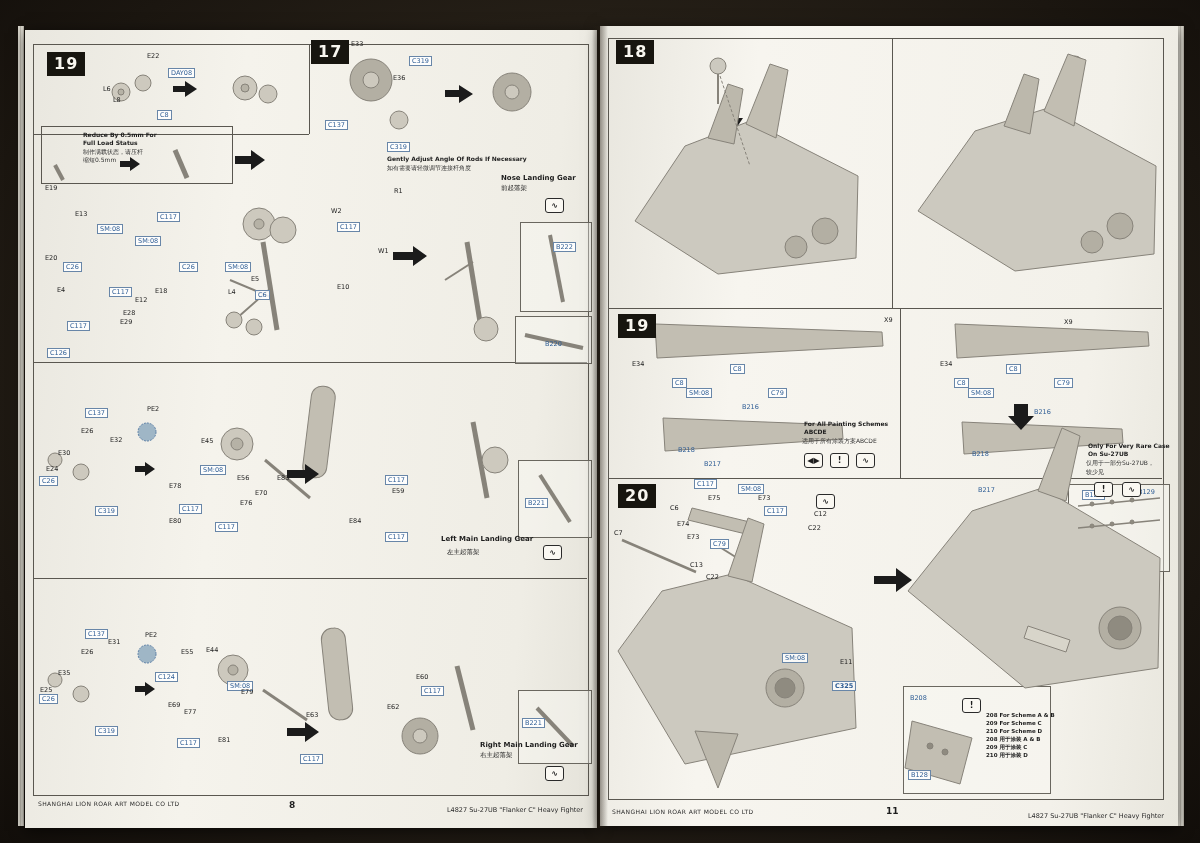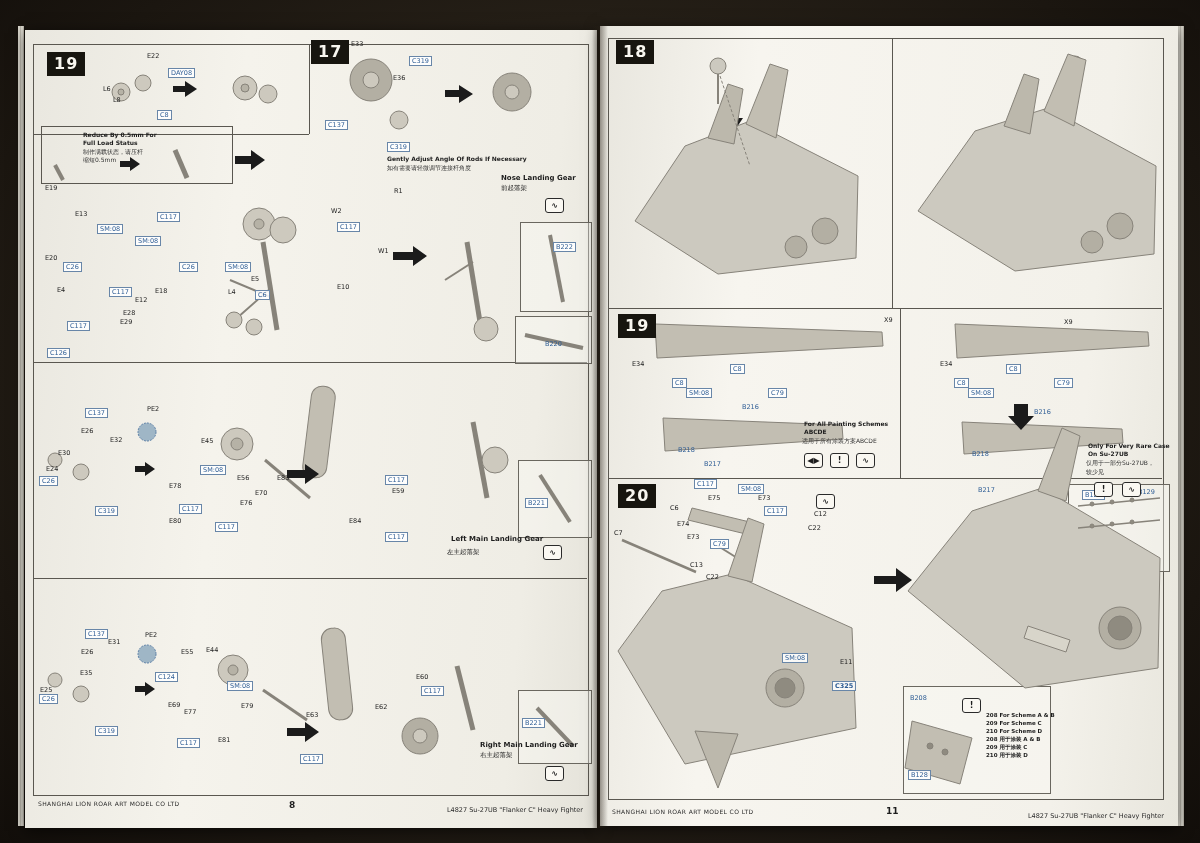--- a/index.html
+++ b/index.html
@@ -194,44 +194,44 @@
         <span class="callout t-plain" style="left: 230px; top: 459px;">E70</span>
         <span class="callout t-plain" style="left: 215px; top: 469px;">E76</span>
         <span class="callout t-plain" style="left: 252px; top: 444px;">E83</span>
         <span class="callout t-boxed" style="left: 154px; top: 474px;">C117</span>
         <span class="callout t-plain" style="left: 144px; top: 487px;">E80</span>
         <span class="callout t-boxed" style="left: 190px; top: 492px;">C117</span>
         <span class="callout t-boxed" style="left: 360px; top: 445px;">C117</span>
         <span class="callout t-plain" style="left: 367px; top: 457px;">E59</span>
         <span class="callout t-plain" style="left: 324px; top: 487px;">E84</span>
         <span class="callout t-boxed" style="left: 360px; top: 502px;">C117</span>
-        <span class="callout t-title" style="left: 426px; top: 505px;">Left Main Landing Gear</span>
+        <span class="callout t-title" style="left: 416px; top: 505px;">Left Main Landing Gear</span>
         <span class="callout t-cn" style="left: 422px; top: 518px;">左主起落架</span>
         <span class="callout t-boxed" style="left: 500px; top: 468px;">B221</span>
         <span class="callout t-boxed" style="left: 60px; top: 599px;">C137</span>
         <span class="callout t-plain" style="left: 83px; top: 608px;">E31</span>
         <span class="callout t-plain" style="left: 120px; top: 601px;">PE2</span>
         <span class="callout t-plain" style="left: 56px; top: 618px;">E26</span>
-        <span class="callout t-plain" style="left: 33px; top: 639px; margin-left: 22px;">E35</span>
+        <span class="callout t-plain" style="left: 33px; top: 639px;">E35</span>
         <span class="callout t-plain" style="left: 156px; top: 618px;">E55</span>
         <span class="callout t-plain" style="left: 181px; top: 616px;">E44</span>
         <span class="callout t-plain" style="left: 15px; top: 656px;">E25</span>
         <span class="callout t-boxed" style="left: 14px; top: 664px;">C26</span>
         <span class="callout t-boxed" style="left: 130px; top: 642px;">C124</span>
         <span class="callout t-boxed" style="left: 202px; top: 651px;">SM:08</span>
         <span class="callout t-plain" style="left: 143px; top: 671px;">E69</span>
         <span class="callout t-plain" style="left: 159px; top: 678px;">E77</span>
         <span class="callout t-boxed" style="left: 70px; top: 696px;">C319</span>
         <span class="callout t-boxed" style="left: 152px; top: 708px;">C117</span>
         <span class="callout t-plain" style="left: 193px; top: 706px;">E81</span>
-        <span class="callout t-plain" style="left: 216px; top: 672px;">E79</span>
+        <span class="callout t-plain" style="left: 216px; top: 658px;">E79</span>
         <span class="callout t-plain" style="left: 281px; top: 681px;">E63</span>
         <span class="callout t-plain" style="left: 391px; top: 643px;">E60</span>
         <span class="callout t-boxed" style="left: 396px; top: 656px;">C117</span>
-        <span class="callout t-plain" style="left: 350px; top: 673px;">E62</span>
+        <span class="callout t-plain" style="left: 362px; top: 673px;">E62</span>
         <span class="callout t-boxed" style="left: 275px; top: 724px;">C117</span>
         <span class="callout t-title" style="left: 455px; top: 711px;">Right Main Landing Gear</span>
         <span class="callout t-cn" style="left: 455px; top: 721px;">右主起落架</span>
         <span class="callout t-boxed" style="left: 497px; top: 688px;">B221</span>
       </div>
     <div>
 
     <span class="icon" style="left: 520px; top: 168px;">∿</span>
         <span class="icon" style="left: 518px; top: 515px;">∿</span>
         <span class="icon" style="left: 520px; top: 736px;">∿</span>

